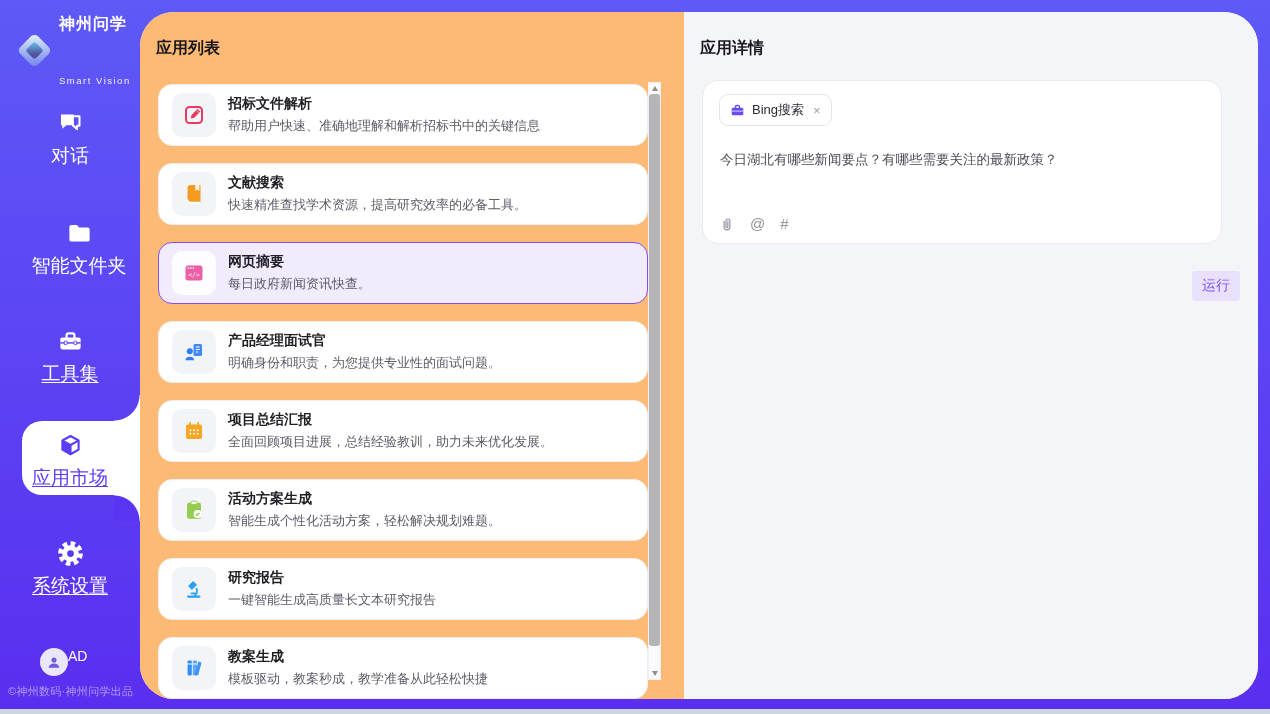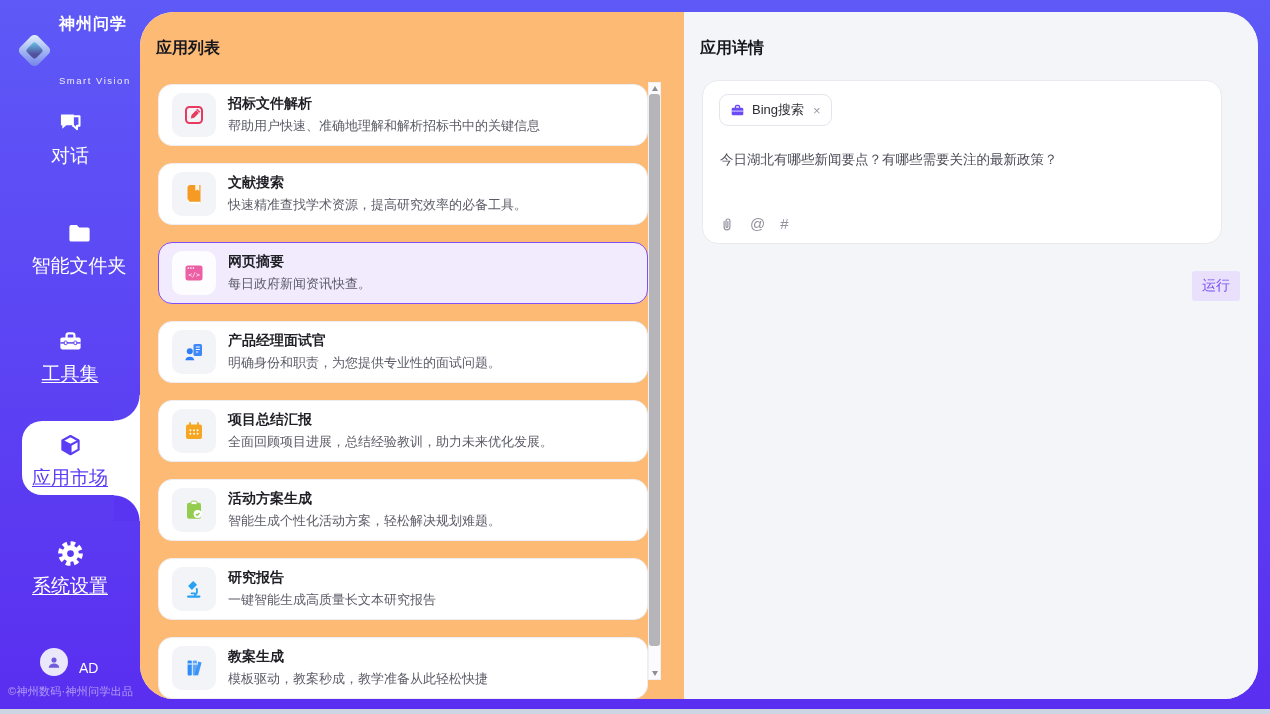--- a/index.html
+++ b/index.html
@@ -26,21 +26,21 @@
   #nav-market { top:432px; } #nav-settings { top:540px; }
   #nav-market .nav-label { color:#5b3df5; }
 
   .active-blob { position:absolute; left:22px; top:421px; width:118px; height:74px;
     background:#fff; border-radius:20px 0 0 20px; z-index:2; }
   .blob-curve-top { position:absolute; left:114px; top:395px; width:26px; height:26px; z-index:2;
     background:radial-gradient(circle at 0 0,#5a41f2 25px,#fff 26px); }
   .blob-curve-bottom { position:absolute; left:114px; top:495px; width:26px; height:26px; z-index:2;
     background:radial-gradient(circle at 0 100%,#5935f1 25px,#fff 26px); }
 
-  .user-row { position:absolute; left:40px; top:648px; display:flex; align-items:flex-end; gap:11px; cursor:pointer; }
+  .user-row { position:absolute; left:40px; top:648px; display:flex; align-items:flex-start; gap:0; cursor:pointer; }
   .avatar { width:28px; height:28px; border-radius:50%; background:#eae7fa; display:flex; align-items:center; justify-content:center; }
   .user-label { color:#fff; font-size:14px; }
   .sidebar-footer { position:absolute; left:8px; top:684px; width:134px; color:rgba(255,255,255,.5);
     font-size:11px; letter-spacing:.3px; white-space:nowrap; }
 
   
   .main { position:absolute; left:140px; top:12px; width:1118px; height:687px;
     background:#fff; border-radius:34px; overflow:hidden; display:flex; z-index:1; }
   .list-panel { width:544px; position:relative; background:#fdba74; }
   .detail-panel { flex:1; background:#f4f5f8; position:relative; }

